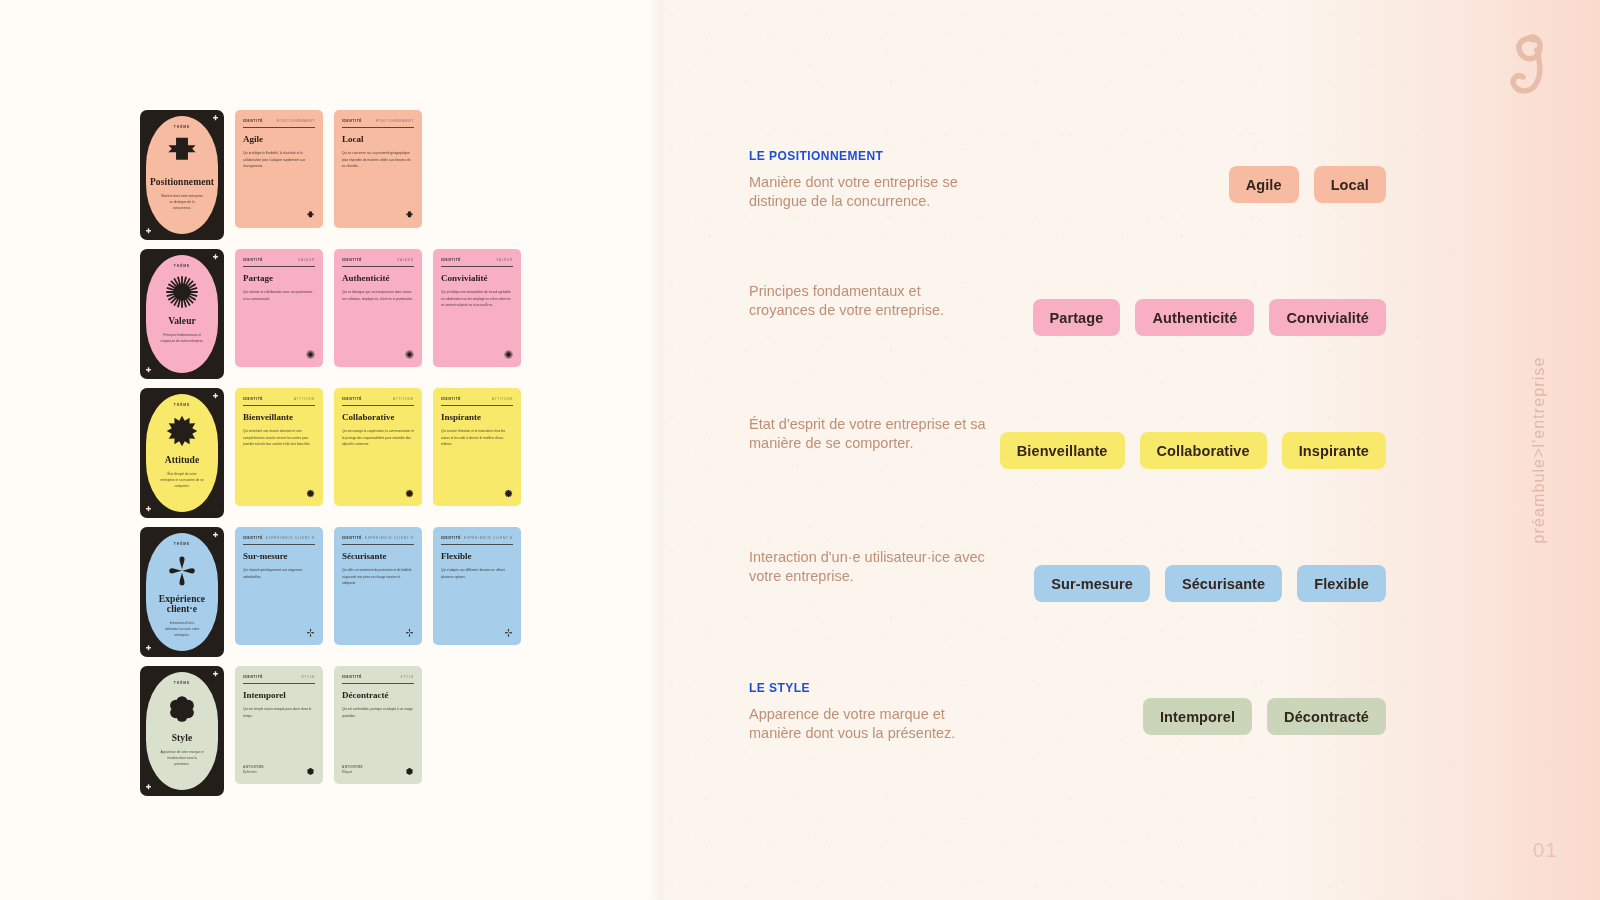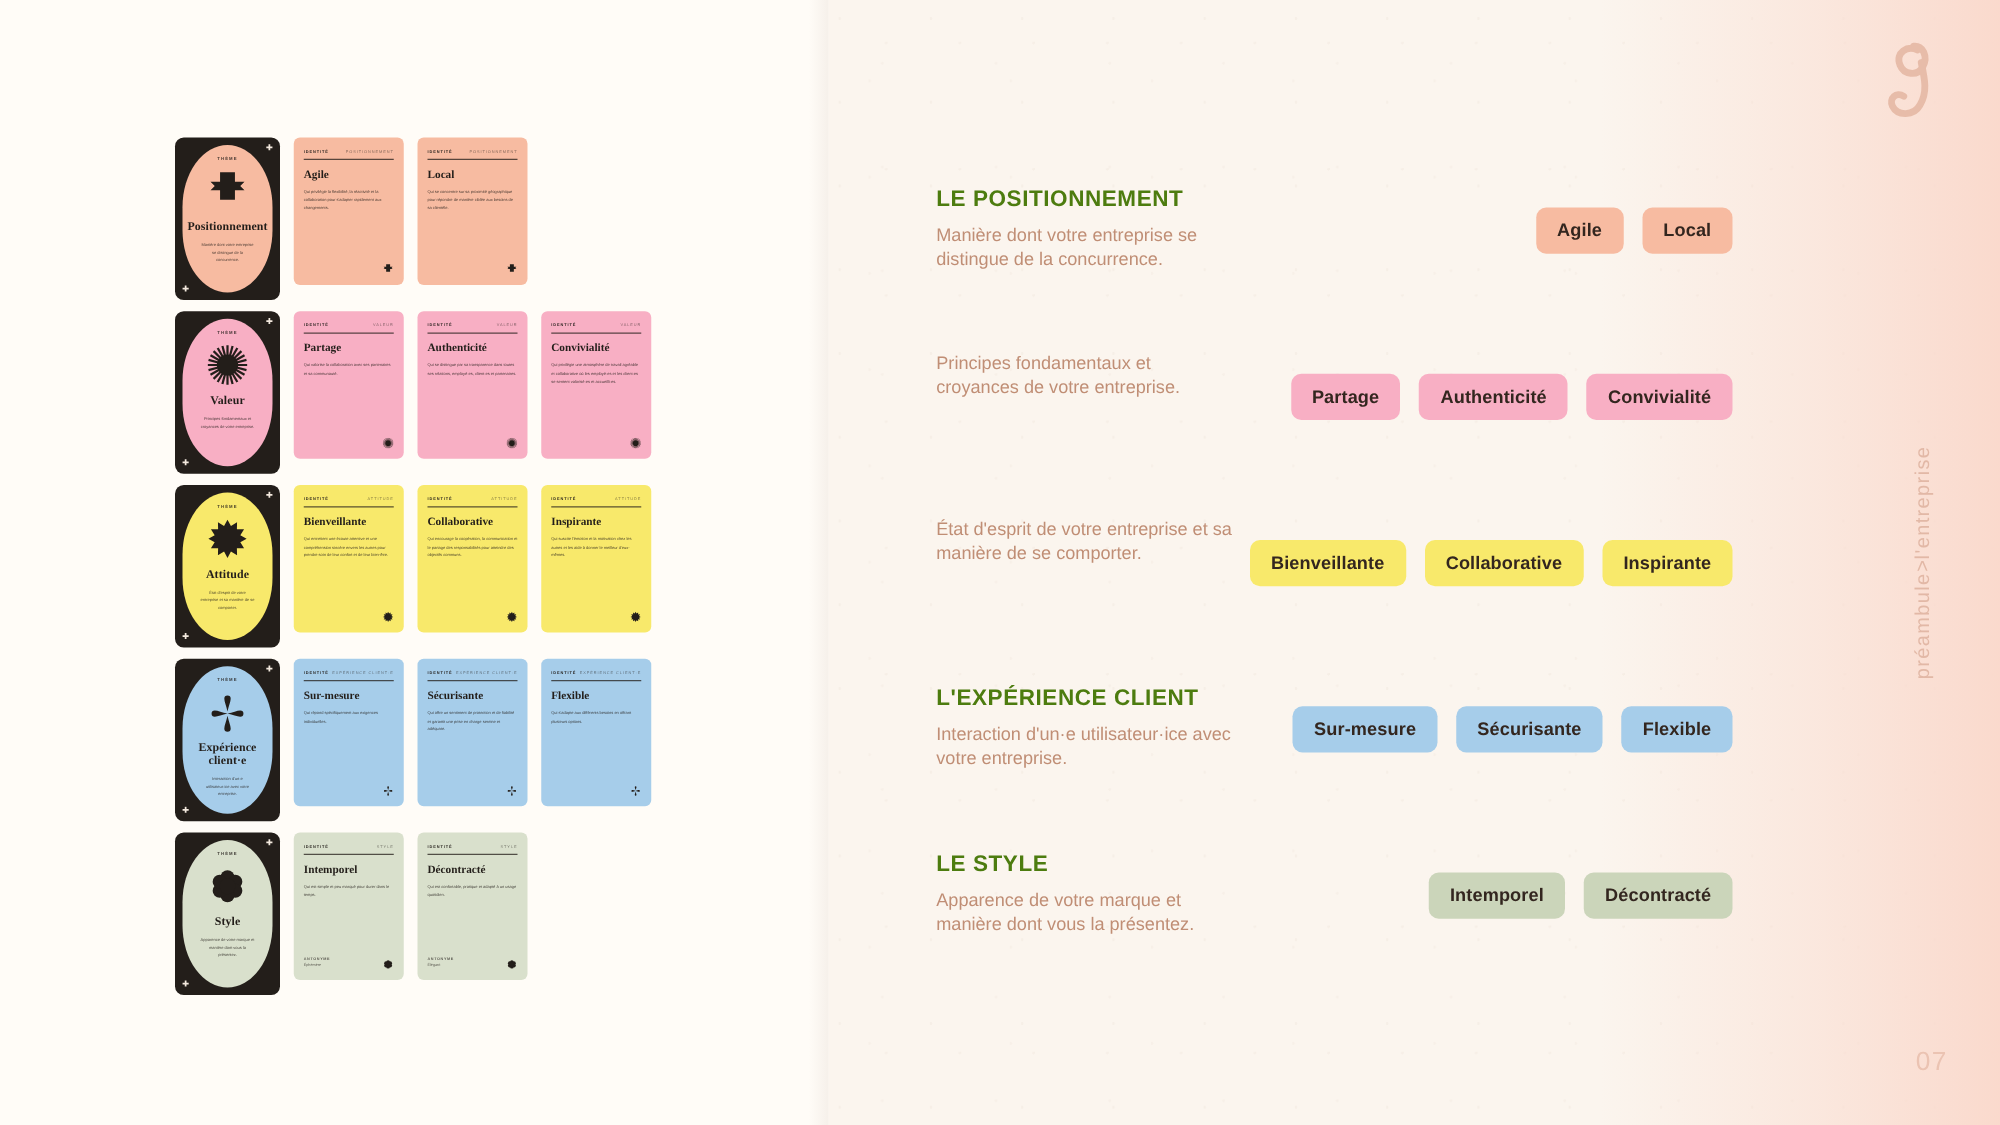--- a/index.html
+++ b/index.html
@@ -133,22 +133,22 @@
   }
 
   .content { position: relative; padding: 0; }
 
   .section {
     position: absolute;
     left: 86px;
     width: 700px;
   }
   .sec-title {
-    font-size: 18px; font-weight: 700; letter-spacing: .45px;
-    color: #4d7c0f; text-transform: uppercase;
+    font-size: 12px; font-weight: 700; letter-spacing: .45px;
+    color: #1d4ed8; text-transform: uppercase;
     margin-bottom: 10px;
   }
   .sec-desc {
     font-size: 14.5px; line-height: 1.28; color: #C08E75;
     max-width: 240px; white-space: pre-line;
   }
 
   .pill-row {
     position: absolute;
     display: flex; align-items: center; gap: 15px;
@@ -676,21 +676,20 @@
         </div>
         <div class="section" style="top: 415px;">
           <div class="sec-desc">État d'esprit de votre entreprise et sa manière de se comporter.</div>
         </div>
         <div class="pill-row" style="top: 432px; right: 214px;">
           <div class="pill" style="background: rgb(248, 233, 107);">Bienveillante</div>
           <div class="pill" style="background: rgb(248, 233, 107);">Collaborative</div>
           <div class="pill" style="background: rgb(248, 233, 107);">Inspirante</div>
         </div>
         <div class="section" style="top: 548px;">
-          <div class="sec-title">L'EXPÉRIENCE CLIENT</div>
           <div class="sec-desc">Interaction d'un·e utilisateur·ice avec votre entreprise.</div>
         </div>
         <div class="pill-row" style="top: 565px; right: 214px;">
           <div class="pill" style="background: rgb(166, 205, 234);">Sur-mesure</div>
           <div class="pill" style="background: rgb(166, 205, 234);">Sécurisante</div>
           <div class="pill" style="background: rgb(166, 205, 234);">Flexible</div>
         </div>
         <div class="section" style="top: 681px;">
           <div class="sec-title">LE STYLE</div>
           <div class="sec-desc">Apparence de votre marque et manière dont vous la présentez.</div>
@@ -698,16 +697,16 @@
         <div class="pill-row" style="top: 698px; right: 214px;">
           <div class="pill" style="background: rgb(203, 213, 186);">Intemporel</div>
           <div class="pill" style="background: rgb(203, 213, 186);">Décontracté</div>
         </div>
       </div>
 
     <div class="vbread">
       <span>préambule</span><span class="sep">&gt;</span><span>l'entreprise</span>
     </div>
 
-    <div class="pagenum">07</div>
+    <div class="pagenum">01</div>
   </div>
 
 </div>
 
 </body></html>

